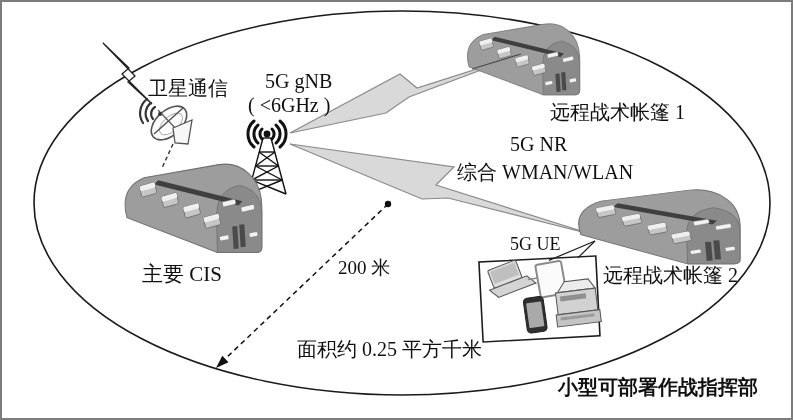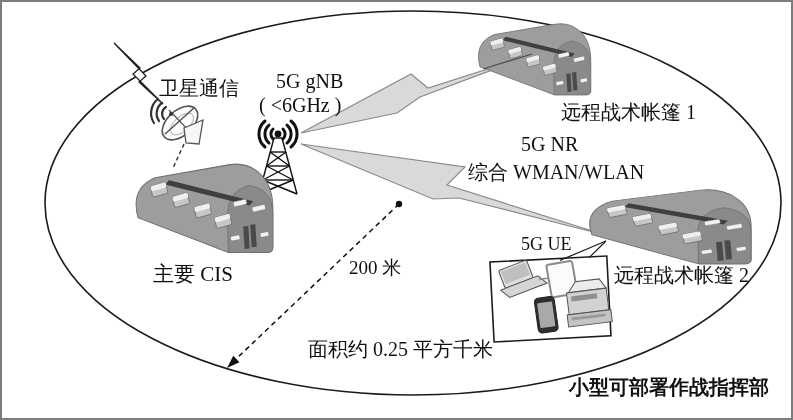--- a/index.html
+++ b/index.html
@@ -3,21 +3,20 @@
 <meta charset="utf-8">
 <style>
   html,body{margin:0;padding:0;background:#fff;}
   .stage{
     position:relative;
     width:793px;height:420px;
     box-sizing:border-box;
     border:2px solid #7c7c7c;
     background:#ffffff;
     overflow:hidden;
-    padding-left:11px;
   }
   svg{display:block;}
   .lbl{
     font-family:"Liberation Serif","DejaVu Serif",serif;
     fill:#101010;
   }
   .lbl-bold{
     font-family:"Liberation Sans","DejaVu Sans",sans-serif;
     font-weight:bold;
     fill:#101010;

